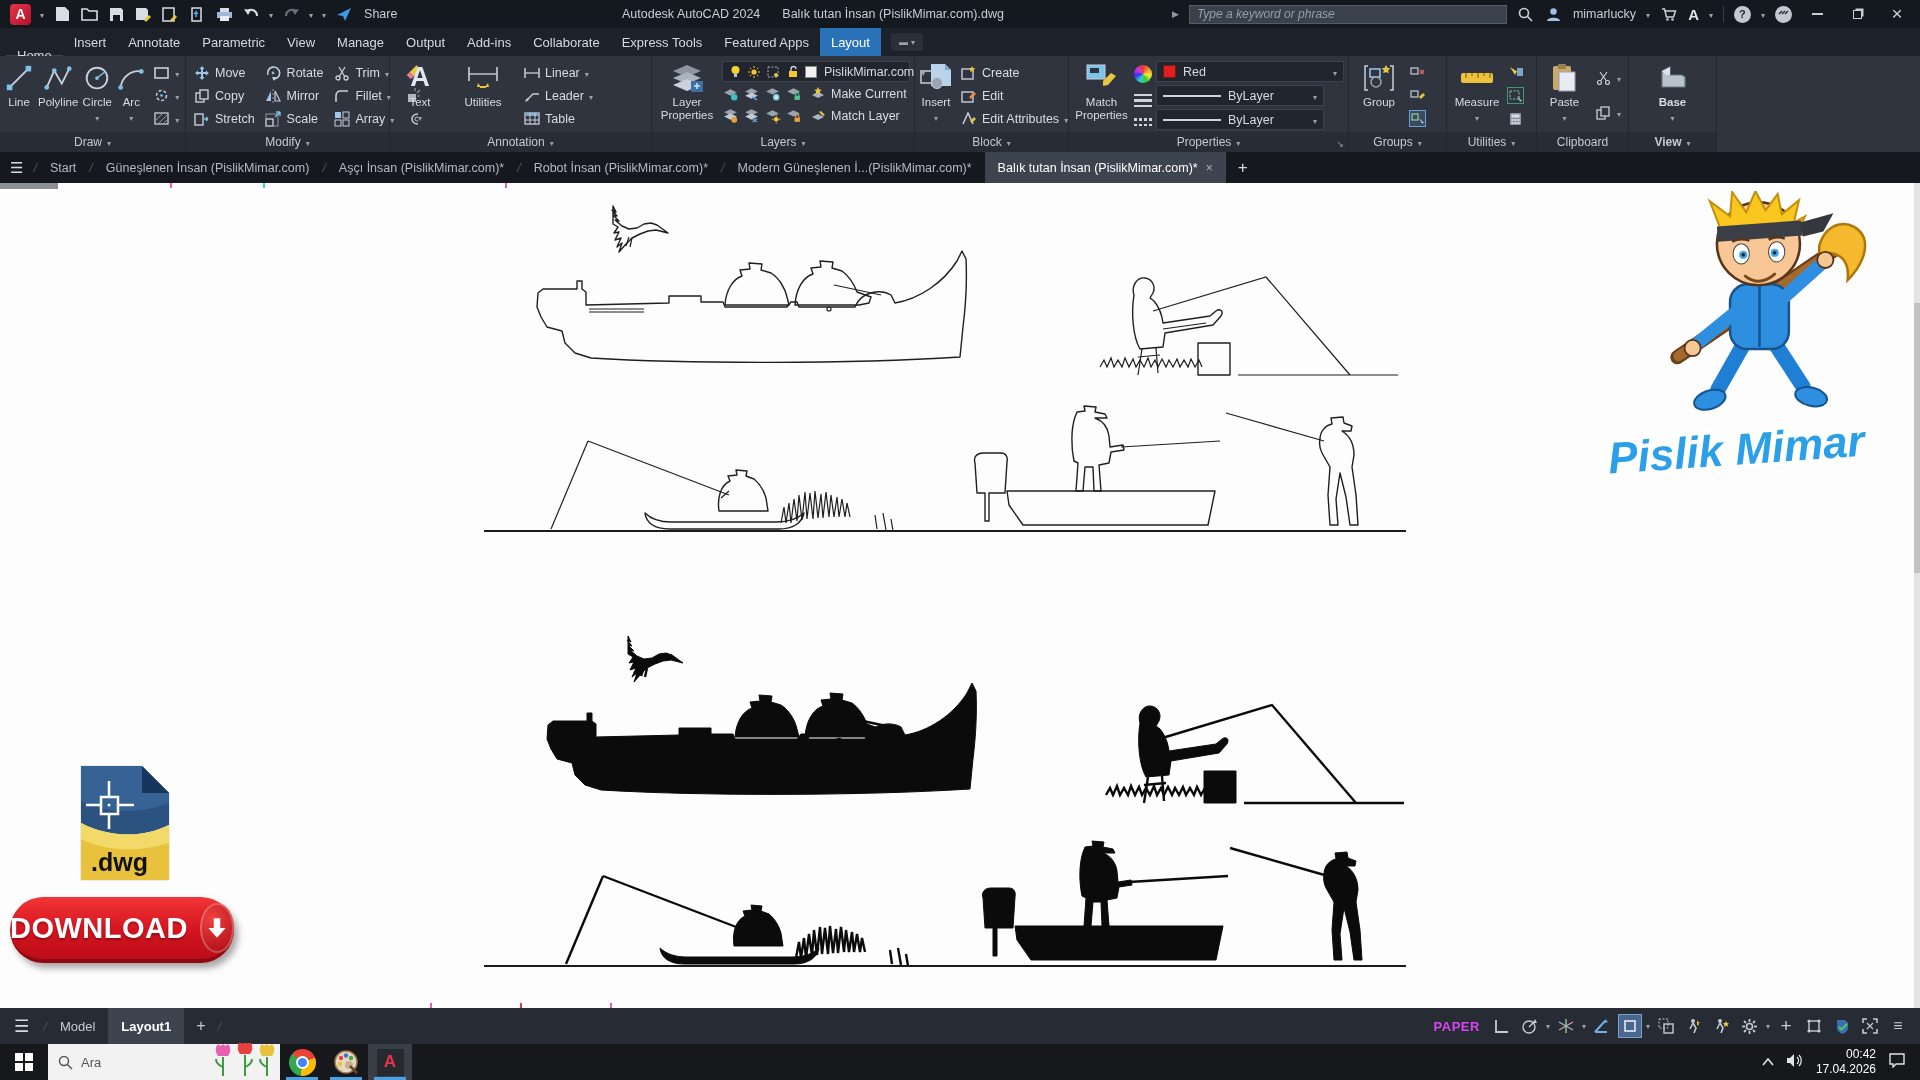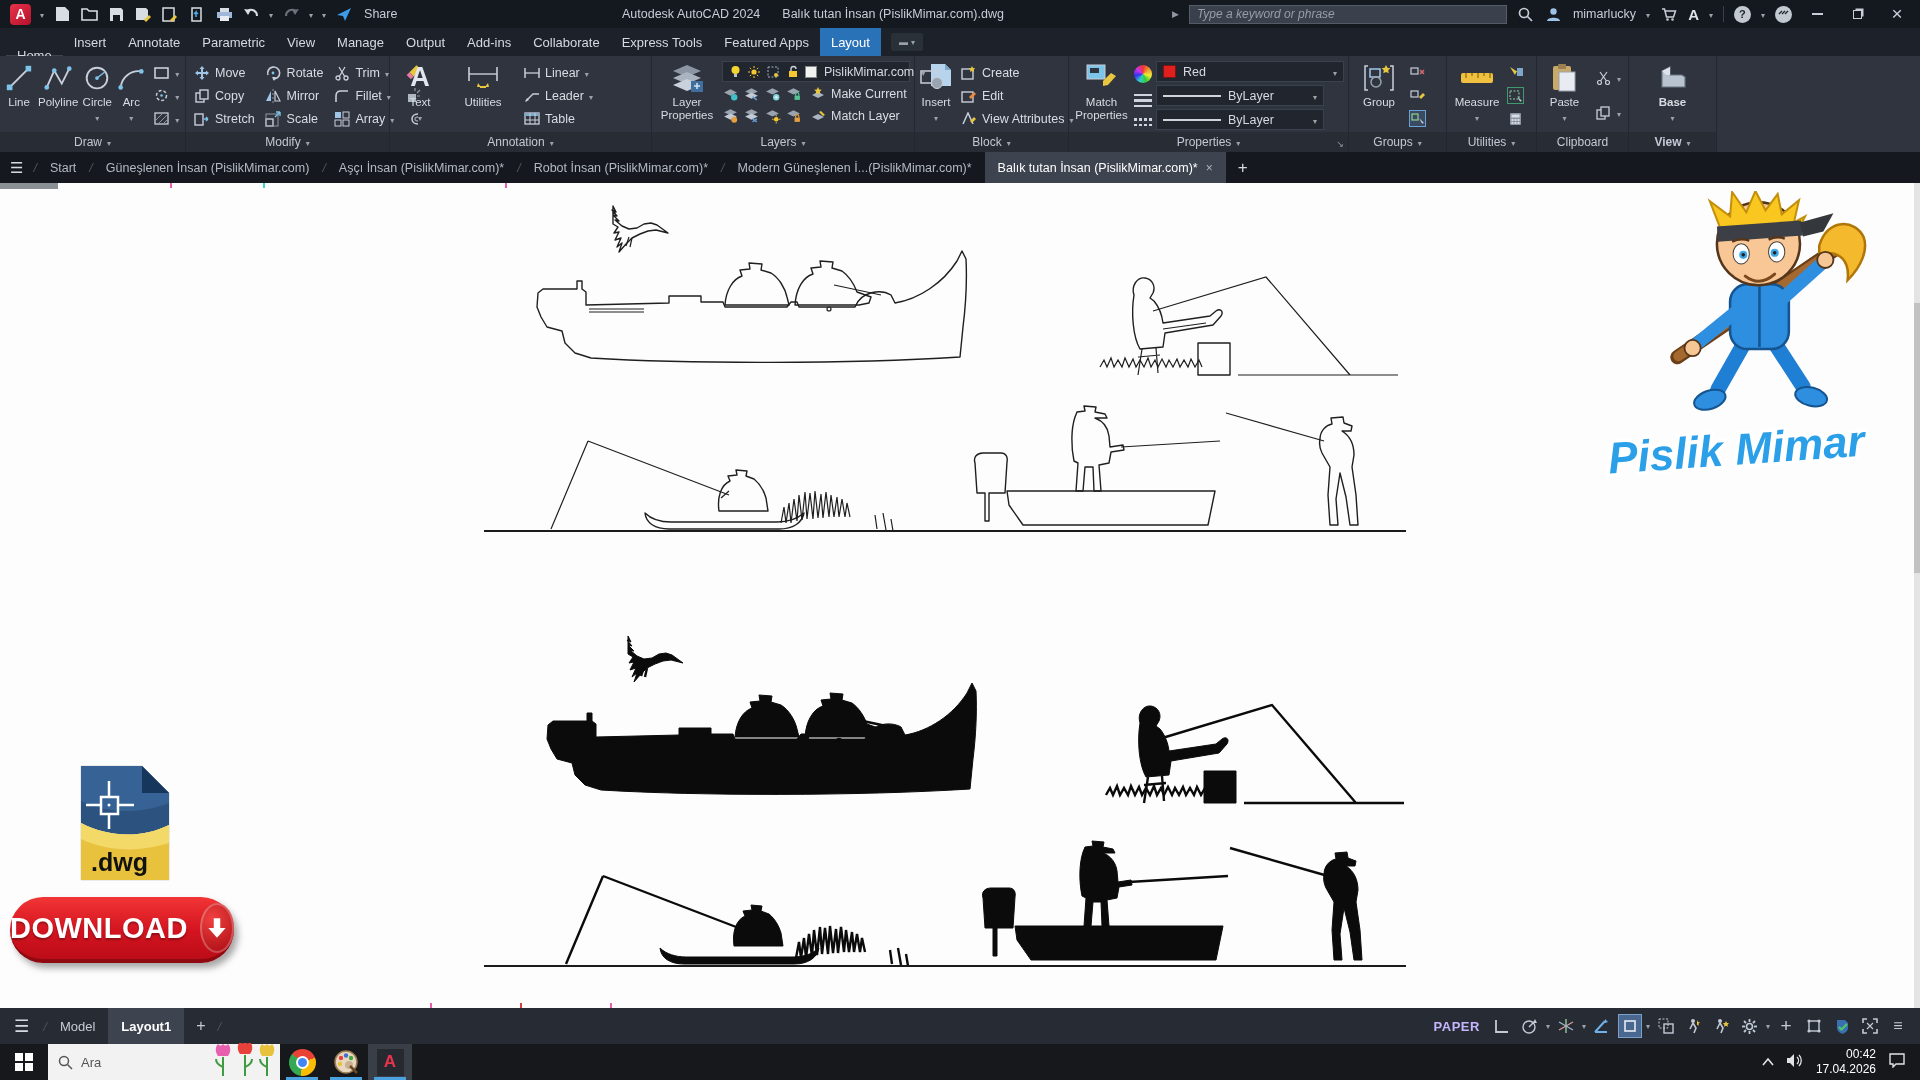--- a/index.html
+++ b/index.html
@@ -86,21 +86,21 @@
   .logo-char{position:absolute;left:1650px;top:8px;width:225px;height:228px;}
   .logo-text{position:absolute;left:1602px;top:228px;width:316px;height:78px;}
 
   
   .statusbar{position:absolute;left:0;top:1008px;width:1920px;height:36px;background:#262b34;display:flex;align-items:center;color:#c6ccd6;font-size:13px;}
   .sb-burger{padding:0 14px;font-size:17px;color:#d5d9e0;}
   .sbtab{padding:0 13px;height:100%;display:flex;align-items:center;}
   .sbtab.active{background:#3d4450;color:#fff;font-weight:bold;}
   .sb-plus{padding:0 12px;font-size:16px;}
   .sb-right{margin-left:auto;display:flex;align-items:center;gap:4px;padding-right:10px;}
-  .paper{font-weight:bold;color:#c4b5fd;letter-spacing:.5px;margin-right:6px;}
+  .paper{font-weight:bold;color:#d946ef;letter-spacing:.5px;margin-right:6px;}
   .sico{width:24px;height:24px;display:inline-flex;align-items:center;justify-content:center;color:#c3cad6;font-size:14px;}
   .sico.bluebg{background:#49678f;border:1px solid #7aa0cc;}
   .scar{font-size:8px;color:#9aa1ab;}
 
   
   .taskbar{position:absolute;left:0;top:1044px;width:1920px;height:36px;background:#16181c;display:flex;align-items:center;}
   .startbtn{width:48px;height:36px;display:flex;align-items:center;justify-content:center;}
   .winlogo{display:grid;grid-template-columns:8px 8px;grid-template-rows:8px 8px;gap:1.5px;}
   .winlogo span{background:#fff;}
   .tsearch{width:232px;height:36px;background:#f2f2f2;display:flex;align-items:center;gap:8px;padding:0 10px;color:#555;font-size:13px;position:relative;}
@@ -684,21 +684,21 @@
               </span>
               <span>Edit</span>
             </span>
           <span class="smbtn">
               <span class="sico16">
                 <svg width="16" height="14" viewBox="0 0 16 14">
                   <path d="M2,12 L7,1 L12,12" fill="none" stroke="#c9cedb" stroke-width="1.5"></path>
                   <path d="M9,9 l4,-4 2,2 -4,4 z" fill="#e8c63f"></path>
                 </svg>
               </span>
-              <span>View Attributes</span>
+              <span>Edit Attributes</span>
               <span class="car"></span>
             </span>
         </div>
       </div>
       <div class="panel-footer">
           <span>Block</span>
           <span class="car"></span>
         </div>
     </div>
 

